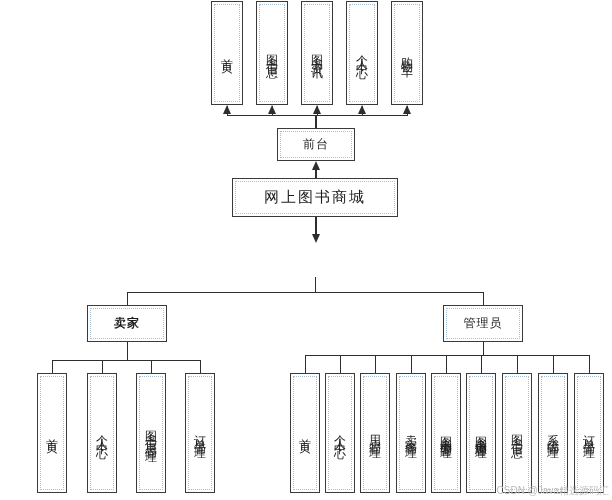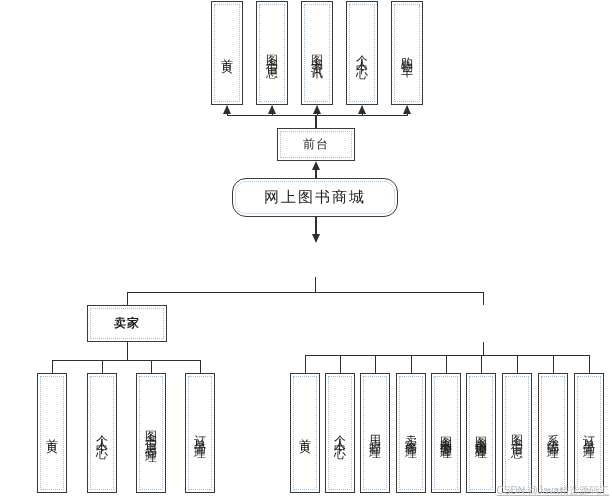--- a/index.html
+++ b/index.html
@@ -24,21 +24,21 @@
     border-left:4px solid transparent;border-right:4px solid transparent;
     border-bottom:9px solid #2e2e2e;
   }
   .arr-down{
     position:absolute;width:0;height:0;
     border-left:4px solid transparent;border-right:4px solid transparent;
     border-top:9px solid #2e2e2e;
   }
   .watermark{
     position:absolute;right:3px;top:484px;font-size:10px;color:#bcbcbc;
-    font-family:"Liberation Sans","DejaVu Sans",sans-serif;letter-spacing:0;text-decoration:underline;
+    font-family:"Liberation Sans","DejaVu Sans",sans-serif;letter-spacing:0;
   }
 </style>
 </head>
 <body>
 
 <div class="stage">
 
   <div class="box" style="left:211px;top:1px;width:32px;height:104px;">
     <span class="vtext">首页</span>
   </div>
@@ -69,35 +69,38 @@
   <div class="hline" style="left:227px;top:115px;width:181px;"></div>
   <div class="vline thick" style="left:315px;top:115px;height:14px;"></div>
 
   <div class="box" style="left:277px;top:128px;width:78px;height:33px;">
     <span class="hlabel">前台</span>
   </div>
 
   <div class="arr-up" style="left:312px;top:161px;"></div>
   <div class="vline thick" style="left:315px;top:168px;height:10px;"></div>
 
-  <div class="box" style="left:232px;top:178px;width:166px;height:39px;border-radius:14px;">
+  <div class="box" style="left:232px;top:178px;width:166px;height:39px;">
     <span class="title-label">网上图书商城</span>
   </div>
 
   <div class="vline thick" style="left:315px;top:217px;height:18px;"></div>
   <div class="arr-down" style="left:312px;top:234px;"></div>
 
 
   <div class="vline" style="left:315px;top:277px;height:16px;"></div>
   <div class="hline" style="left:127px;top:292px;width:357px;"></div>
   <div class="vline" style="left:127px;top:292px;height:13px;"></div>
   <div class="vline" style="left:483px;top:292px;height:13px;"></div>
 
   <div class="box" style="left:87px;top:305px;width:80px;height:37px;font-weight:bold;">
     <span class="hlabel">卖家</span>
+  </div>
+  <div class="box" style="left:443px;top:305px;width:80px;height:37px;">
+    <span class="hlabel">管理员</span>
   </div>
 
   <div class="vline" style="left:127px;top:342px;height:18px;"></div>
   <div class="hline" style="left:52px;top:360px;width:149px;"></div>
   <div class="vline" style="left:52px;top:360px;height:13px;"></div>
   <div class="vline" style="left:102px;top:360px;height:13px;"></div>
   <div class="vline" style="left:151px;top:360px;height:13px;"></div>
   <div class="vline" style="left:200px;top:360px;height:13px;"></div>
 
   <div class="box" style="left:37px;top:373px;width:30px;height:120px;">

